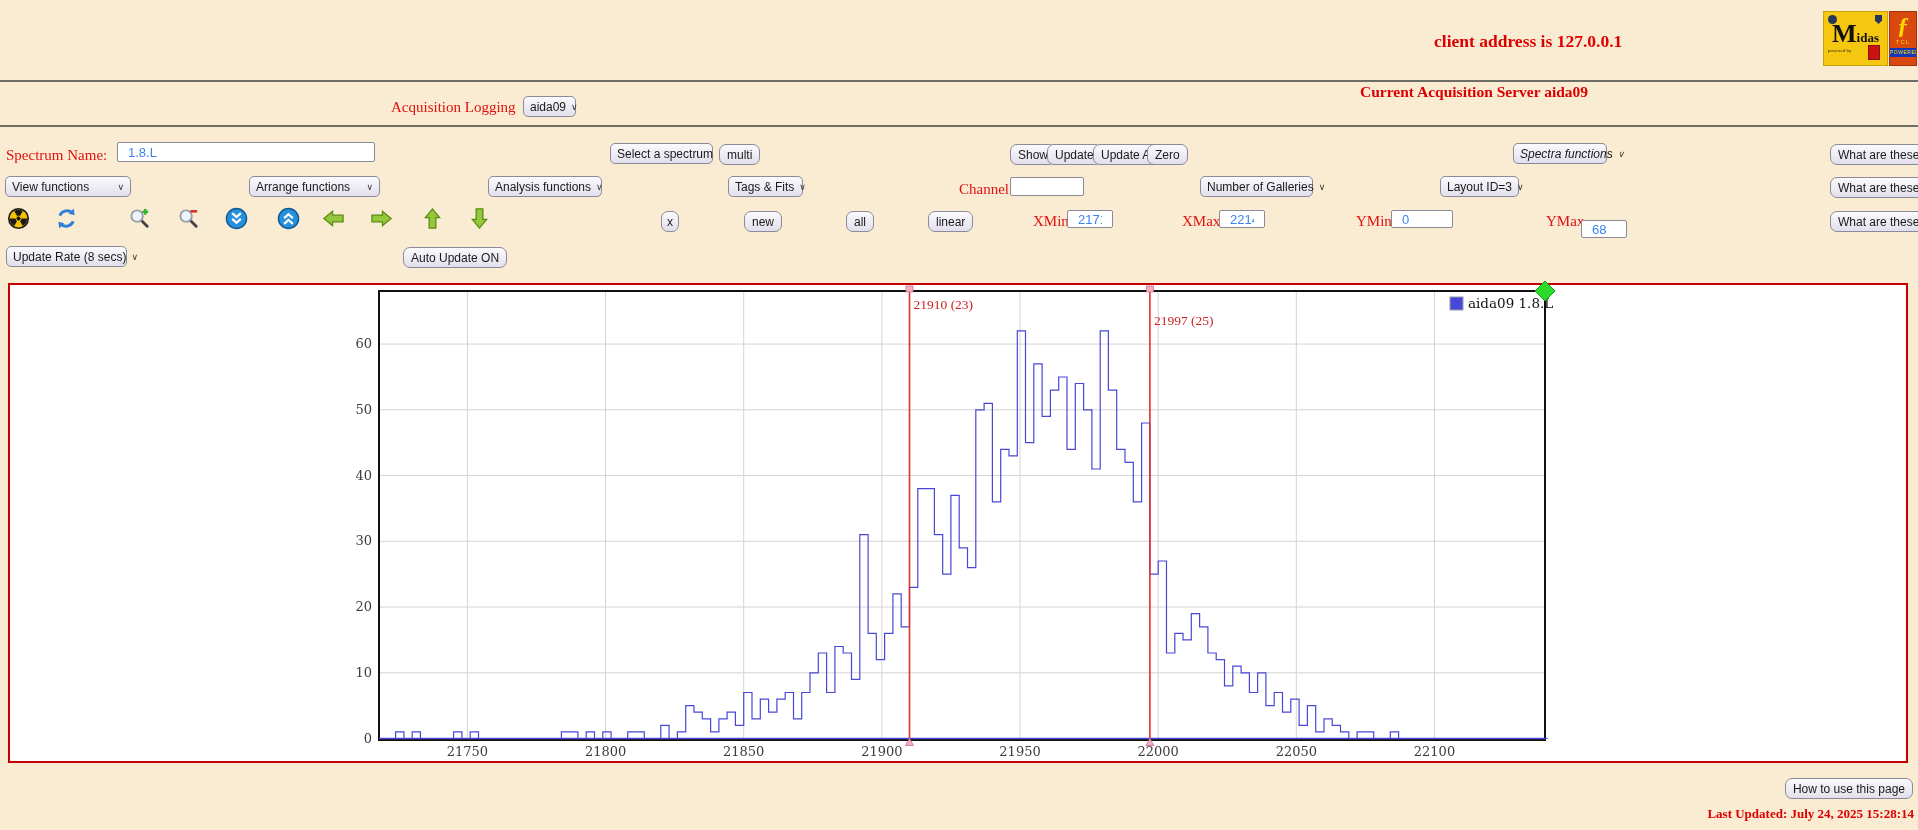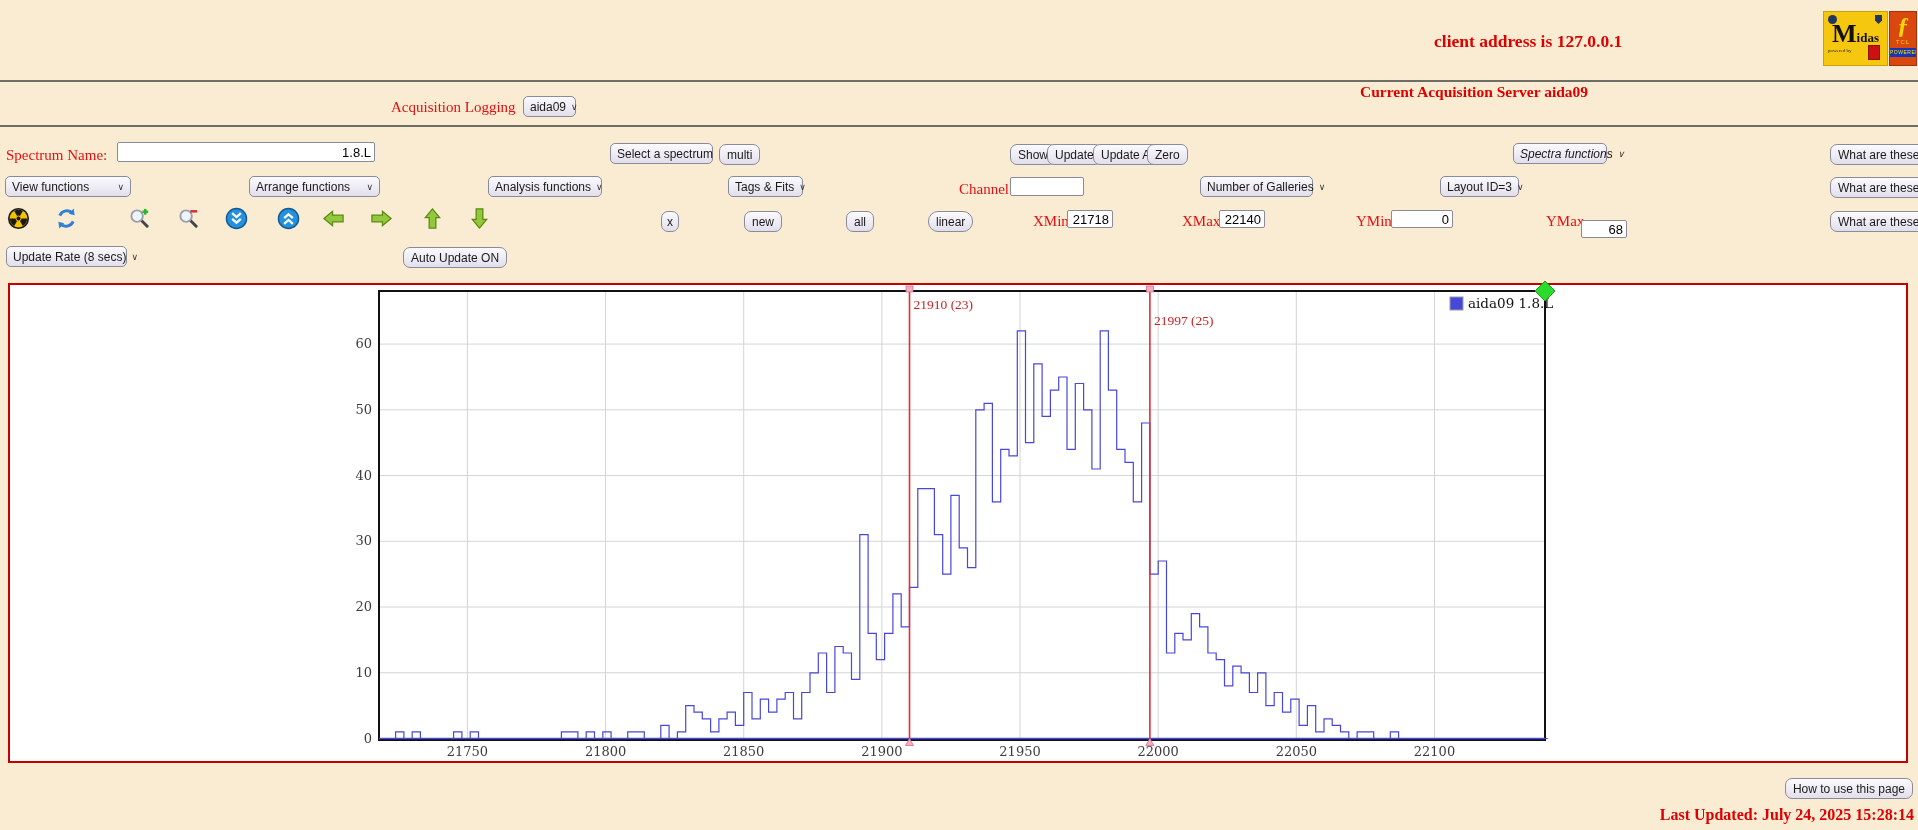--- a/index.html
+++ b/index.html
@@ -14,21 +14,21 @@
        padding:1px 7px;height:17px;background:linear-gradient(#fbfafd,#e2dfec);
        border:1px solid #8a8a99;border-radius:7px;font:12px "Liberation Sans",sans-serif;
        color:#1a1a1a;white-space:nowrap;cursor:default;}
   .select{position:absolute;display:inline-flex;align-items:center;justify-content:space-between;
        box-sizing:border-box;padding:2px 6px;height:21px;background:linear-gradient(#fbfafd,#e2dfec);
        border:1px solid #8a8a99;border-radius:5px;font:12px "Liberation Sans",sans-serif;
        color:#1a1a1a;white-space:nowrap;cursor:default;}
   .chev{font-size:9px;color:#333;margin-left:5px;}
   .chev::after{content:"∨";}
   .inp{position:absolute;box-sizing:border-box;border:1px solid #8a8a99;border-radius:2px;
-       background:#fff;font:13px "Liberation Sans",sans-serif;padding:1px 3px;color:#000000;text-align:right;}
+       background:#fff;font:13px "Liberation Sans",sans-serif;padding:1px 10px;color:#3b82f6;}
   .ico{position:absolute;width:23px;height:23px;display:inline-block;cursor:pointer;}
   .chartbox{position:absolute;left:8px;top:283px;width:1900px;height:480px;
        box-sizing:border-box;border:2px solid #c40000;background:#ffffff;}
   .chartbox svg{overflow:visible;display:block;}
   .tick{font:13px "DejaVu Serif",serif;fill:#3c3c3c;}
   .mlabel{font:13.5px "Liberation Serif",serif;fill:#cc2222;}
   .legendtxt{font:13.5px "DejaVu Serif",serif;fill:#111;}
   .footer-row{position:absolute;left:5px;top:778px;display:flex;gap:3px;}
   .footer-row .fbtn{position:static;}
   .midas{position:absolute;left:1823px;top:11px;width:63px;height:53px;background:#f6c70f;
@@ -191,21 +191,21 @@
   </span>
   <span class="ico" style="left:468px;top:207px;">
     <svg viewBox="0 0 24 24" width="23" height="23">
       <polygon points="12,22 4.5,13 8.5,13 8.5,2 15.5,2 15.5,13 19.5,13" fill="#93c83d" stroke="#578a0f" stroke-width="1.3"></polygon>
     </svg>
   </span>
 
   <div class="btn" style="left:661px;top:211px;padding:1px 5px;">x</div>
   <div class="btn" style="left:744px;top:211px;">new</div>
   <div class="btn" style="left:846px;top:211px;">all</div>
-  <div class="btn" style="left:928px;top:211px;border-radius:10px;">linear</div>
+  <div class="btn" style="left:928px;top:211px;">linear</div>
 
   <div class="abs lbl" style="left:1033px;top:213px;">XMin</div>
   <input class="inp" style="left: 1067px; top: 210px; width: 46px; height: 18px;" value="21718">
   <div class="abs lbl" style="left:1182px;top:213px;">XMax</div>
   <input class="inp" style="left: 1219px; top: 210px; width: 46px; height: 18px;" value="22140">
   <div class="abs lbl" style="left:1356px;top:213px;">YMin</div>
   <input class="inp" style="left: 1391px; top: 210px; width: 62px; height: 18px;" value="0">
   <div class="abs lbl" style="left:1546px;top:213px;">YMax</div>
   <input class="inp" style="left: 1581px; top: 220px; width: 46px; height: 18px;" value="68">
   <div class="btn" style="left:1830px;top:211px;">What are these?</div>
@@ -258,15 +258,15 @@
         <rect x="1136.3862559241707" y="1" width="7" height="6" fill="#f2aebe" stroke="#cf7090" stroke-width="0.8"></rect>
         <polygon points="1135.8862559241707,460.5 1143.8862559241707,460.5 1139.8862559241707,453.5" fill="#f2aebe" stroke="#cf7090" stroke-width="0.8"></polygon>
         <text x="1143.8862559241707" y="40" class="mlabel">21997 (25)</text>
         <rect x="1440" y="12" width="13" height="13" fill="#4848d8" stroke="#9999aa"></rect>
         <text x="1458" y="23" class="legendtxt">aida09 1.8.L</text>
         <polygon points="1535,-4 1545,6 1535,16 1525,6" fill="#2bdb2b" stroke="#16a016" stroke-width="1"></polygon>
       </svg>
   </div>
 
   <div class="btn" style="right:5px;top:778px;left:auto;">How to use this page</div>
-  <div class="abs bred" style="right:4px;top:806px;font-size:16px;">Last Updated: July 24, 2025 15:28:14</div>
+  <div class="abs bred" style="right:4px;top:806px;font-size:13px;">Last Updated: July 24, 2025 15:28:14</div>
 
 </div>
 
 </body></html>

